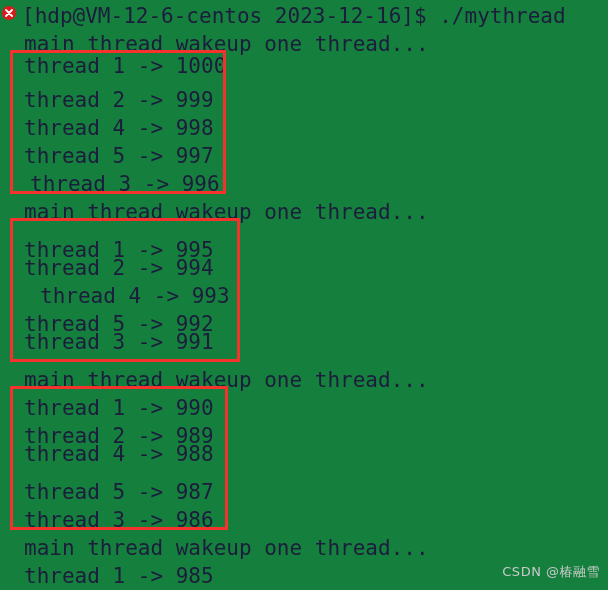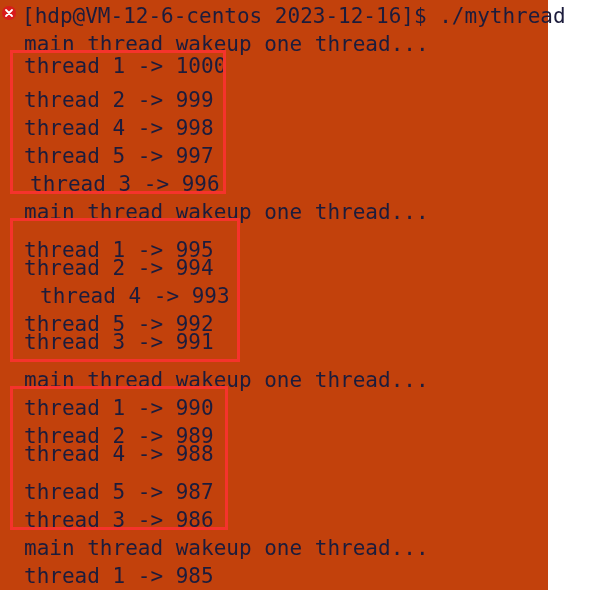--- a/index.html
+++ b/index.html
@@ -12,23 +12,23 @@
     height: 590px;
     position: relative;
     overflow: hidden;
     font-family: "DejaVu Sans Mono", "Liberation Mono", monospace;
   }
 
   #terminal {
     position: absolute;
     left: 0;
     top: 0;
-    width: 548px;
+    width: 608px;
     height: 590px;
-    background: #c2410c;
+    background: #15803d;
   }
 
   .line {
     position: absolute;
     left: 24px;
     height: 28px;
     line-height: 28px;
     font-size: 21px;
     letter-spacing: 0px;
     color: #1c1c3c;
@@ -102,13 +102,14 @@
       <div class="line" style="top: 506px;">thread 3 -&gt; 986</div>
       <div class="line" style="top: 534px;">main thread wakeup one thread...</div>
       <div class="line" style="top: 562px;">thread 1 -&gt; 985</div>
     </div>
   <div id="boxes-container">
       <div class="annot-box" style="left: 10px; top: 50px; width: 216px; height: 144px; border-color: rgb(245, 51, 44);"></div>
       <div class="annot-box" style="left: 10px; top: 218px; width: 230px; height: 144px; border-color: rgb(245, 51, 44);"></div>
       <div class="annot-box" style="left: 10px; top: 386px; width: 218px; height: 144px; border-color: rgb(245, 51, 44);"></div>
     </div>
 
+  <div id="watermark">CSDN @椿融雪</div>
 </div>
 
 </body></html>

